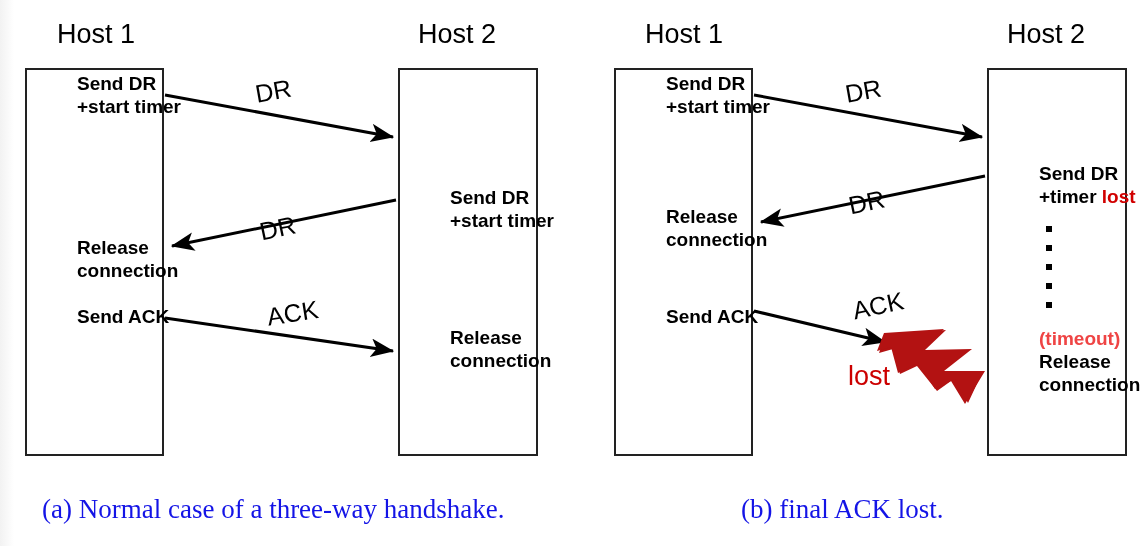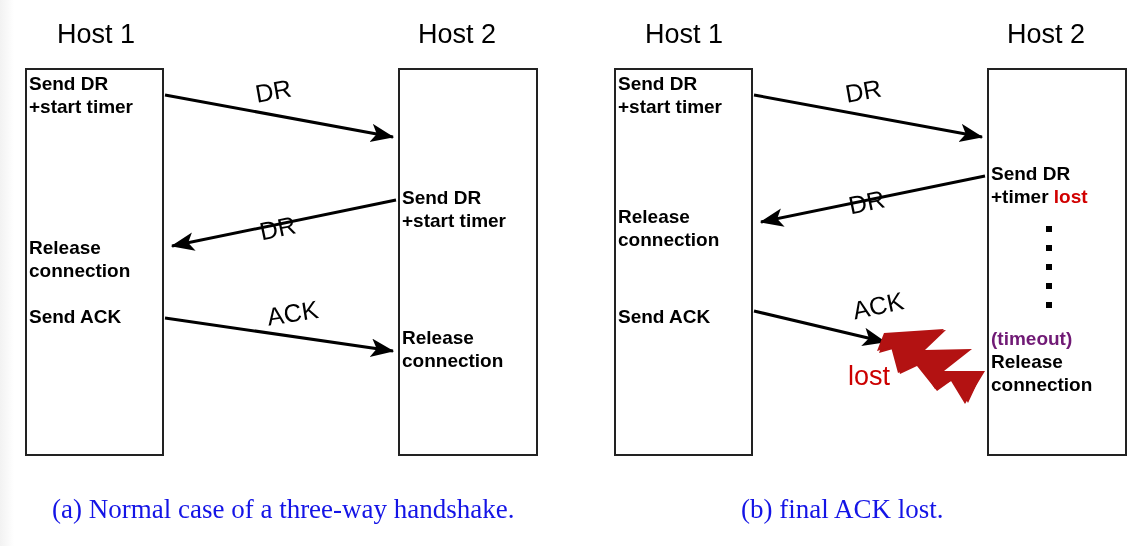--- a/index.html
+++ b/index.html
@@ -37,26 +37,27 @@
     box-sizing: border-box;
   }
   .ev {
     position: absolute;
     font-family: "Liberation Sans", sans-serif;
     font-size: 19px;
     font-weight: bold;
     color: #000000;
     white-space: nowrap;
     line-height: 23px;
+    margin-left: 48px;
   }
   .ev .red {
     color: #d10000;
   }
   .ev-red {
-    color: #701a75;
+    color: #ef4444;
   }
   .msg-label {
     position: absolute;
     font-family: "Liberation Sans", sans-serif;
     font-size: 25px;
     font-weight: 400;
     color: #000000;
     white-space: nowrap;
     transform-origin: left top;
   }
@@ -184,16 +185,16 @@
     <line x1="754" y1="311" x2="885" y2="342" stroke="#000000" stroke-width="3" marker-end="url(#ah)"></line>
 
     <g>
       <path d="M886,334 L946,330 L925,350 L972,349 L944,371 L985,371 L965,404
                L951,381 L937,391 L917,366 L900,374 L893,349 L879,353 Z" fill="#b31212"></path>
       <path d="M884,333 L944,329 L921,351 L969,350 L940,373 L982,373 L968,403
                L955,379 L935,389 L918,363 L898,373 L891,347 L877,351 Z" fill="#b31212"></path>
     </g>
   </svg>
 
-  <div class="caption" style="left:52px; top:494px;">(a) Normal case of a three-way handshake.</div>
+  <div class="caption" style="left:42px; top:494px;">(a) Normal case of a three-way handshake.</div>
   <div class="caption" style="left:722px; top:494px;margin-left:19px;">(b) final ACK lost.</div>
 
 </div>
 
 </body></html>

